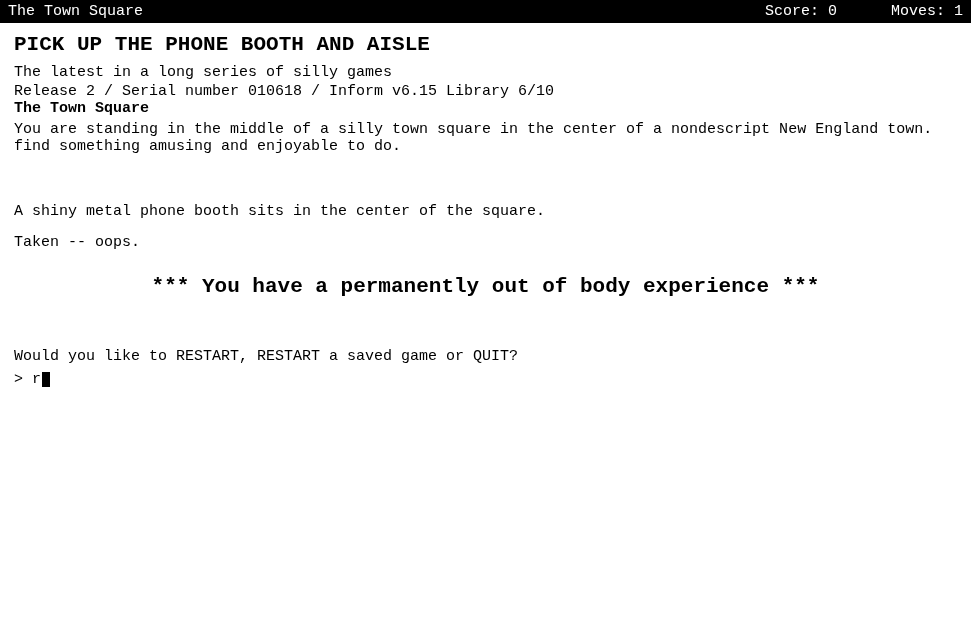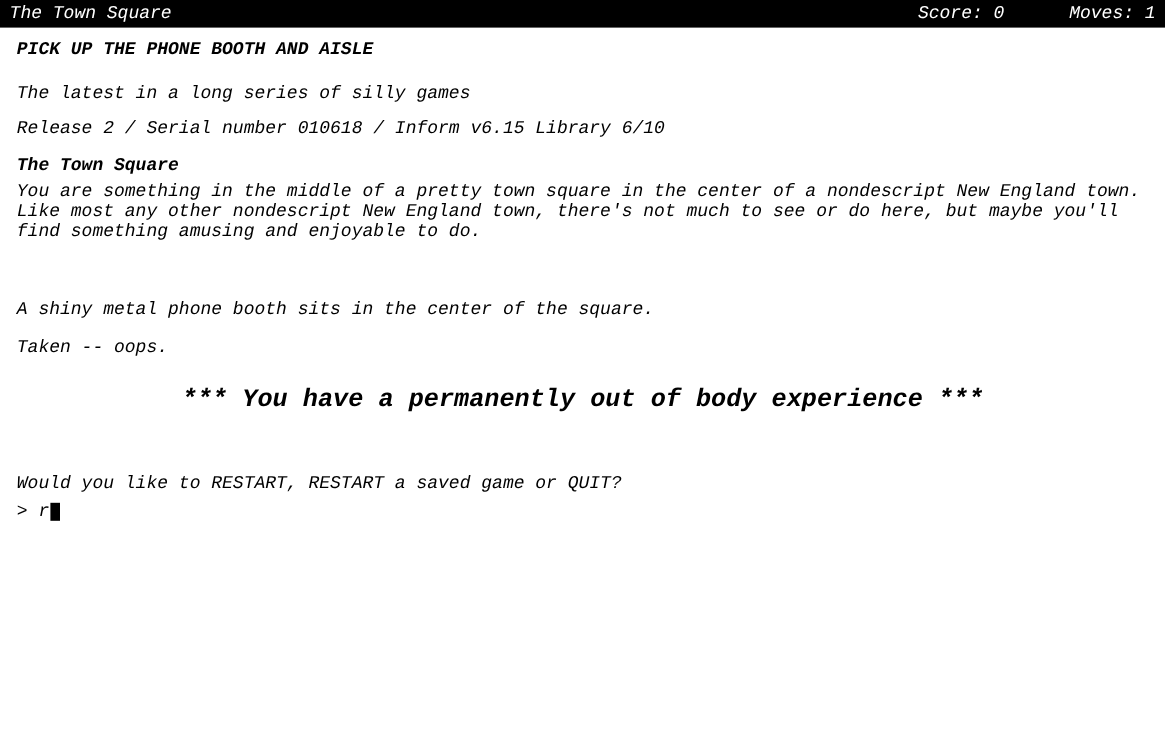--- a/index.html
+++ b/index.html
@@ -1,19 +1,18 @@
 <!DOCTYPE html>
 <html><head>
   <meta charset="utf-8">
   <style>
     * {
       margin: 0;
       padding: 0;
       box-sizing: border-box;
-      font-style: italic;
     }
 
     body {
       background: #ffffff;
       font-family: 'Courier New', Courier, monospace;
       font-size: 15px;
       color: #000000;
       width: 971px;
       min-height: 629px;
     }
@@ -27,30 +26,29 @@
       font-family: 'Courier New', Courier, monospace;
       font-size: 15px;
     }
 
     #main-content {
       padding: 10px 14px;
     }
 
     .game-title {
       font-weight: bold;
-      font-size: 15px;
-      margin-bottom: 20px;
+      font-size: 21px;
+      margin-bottom: 8px;
     }
 
     .game-subtitle {
-      margin-bottom: 12px;
+      margin-bottom: 2px;
     }
 
     .game-release {
-      margin-bottom: 14px;
     }
 
     .location-title {
       font-weight: bold;
       margin-bottom: 4px;
     }
 
     .description-text {
       margin-bottom: 12px;
     }
@@ -107,22 +105,21 @@
 </div>
 
 <div id="main-content">
 
   <div class="game-title">PICK UP THE PHONE BOOTH AND AISLE</div>
   <div class="game-subtitle">The latest in a long series of silly games</div>
   <div class="game-release">Release 2 / Serial number 010618 / Inform v6.15 Library 6/10</div>
 
   <div class="location-title">The Town Square</div>
   <div class="description-text">
-    <div>You are something in the  middle of a pretty town square in the center of a nondescript New England town.</div>
-    <div>Like most any other nondescript New England town, there's not much to see or do here, but maybe you'll</div>
+    <div>You are standing in the  middle of a silly town square in the center of a nondescript New England town.</div>
     <div>find something amusing and enjoyable to do.</div>
   </div>
 
   <div class="phone-booth-text">A shiny metal phone booth sits in the center of the square.</div>
 
   <div class="command-block">
   </div>
 
   <div class="taken-text">Taken -- oops.</div>
 

